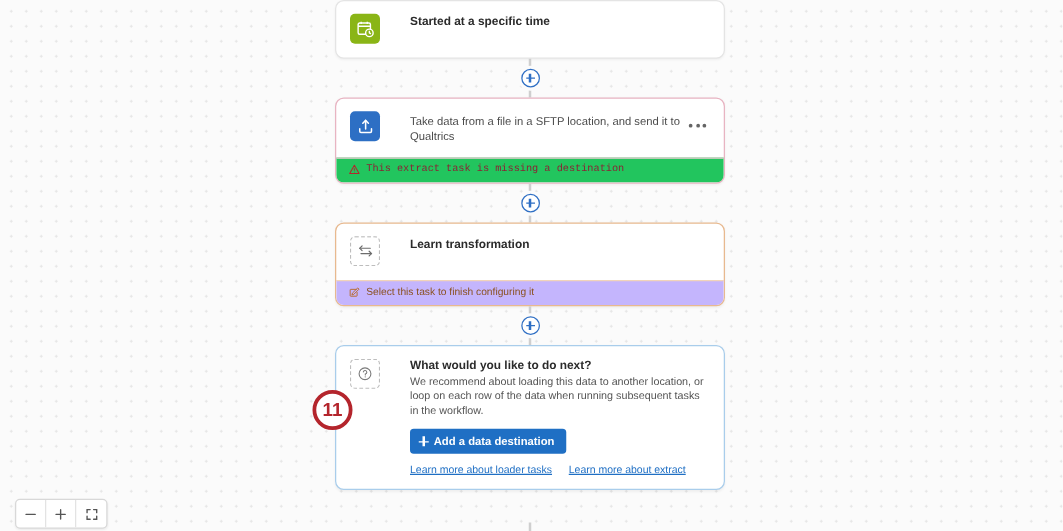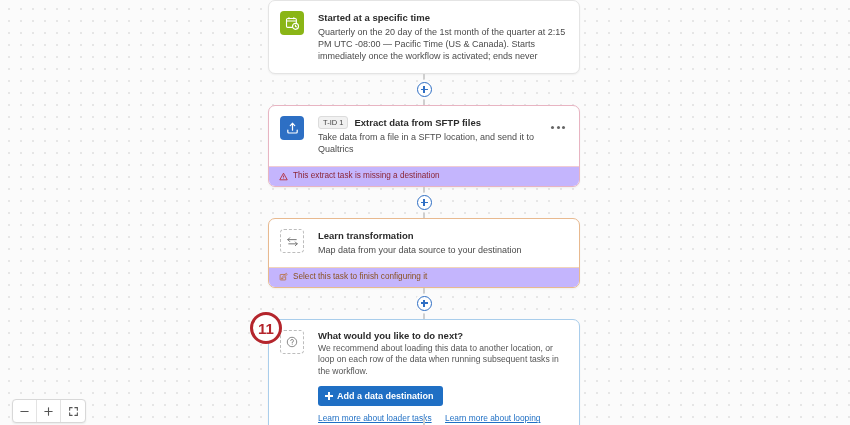--- a/index.html
+++ b/index.html
@@ -82,21 +82,21 @@
     position: relative;
   }
   .card.trigger   { border-color: #e4e4e4; }
   .card.extract   { border-color: #e8b4c2; }
   .card.transform { border-color: #e8b98f; }
   .card.next      { border-color: #a9cdeb; }
 
   .card-body {
     display: flex;
     padding: 10px 11px 11px 11px;
-    gap: 14px;
+    gap: 24px;
   }
 
   .card-title {
     font-size: 9.5px;
     font-weight: bold;
     color: #2b2b2b;
     line-height: 13px;
     display: flex;
     align-items: center;
     gap: 6px;
@@ -139,21 +139,21 @@
   
   .card-footer {
     display: flex;
     align-items: center;
     gap: 5px;
     padding: 4px 10px 5px 10px;
     font-size: 8.2px;
     line-height: 10px;
     border-top: 1px solid transparent;
   }
-  .footer-error { background: #c4b5fd; color: #8a2435; border-top-color: #f0cbd4; }
+  .footer-error { background: #22c55e; color: #8a2435; border-top-color: #f0cbd4; font-family: Liberation Mono, monospace; }
   .footer-warn  { background: #c4b5fd; color: #8a5120; border-top-color: #f1d4ba; }
 
   
   .dots {
     position: absolute;
     top: 20px; right: 14px;
     display: flex; gap: 2.5px;
   }
   .dots i { width: 3px; height: 3px; border-radius: 50%; background: #656565; display: block; }
 
@@ -245,21 +245,20 @@
             <line x1="4.2" y1="1.4" x2="4.2" y2="3.5"></line>
             <line x1="9.4" y1="1.4" x2="9.4" y2="3.5"></line>
             <circle cx="11.2" cy="11" r="3.2" fill="#8ab516"></circle>
             <polyline points="11.2,9.2 11.2,11 12.5,11.8"></polyline>
           </svg>
         </div>
         <div>
           <div class="card-title">
             <span>Started at a specific time</span>
           </div>
-          <div class="card-desc">Quarterly on the 20 day of the 1st month of the quarter at 2:15 PM UTC -08:00 — Pacific Time (US &amp; Canada). Starts immediately once the workflow is activated; ends never</div>
         </div>
       </div>
     </div>
 
     <div class="connector">
       <div class="line"></div>
       <div class="plus"></div>
     </div>
 
     <div class="card extract">
@@ -270,24 +269,20 @@
         </div>
       <div class="card-body">
         <div class="sq-icon blue">
           <svg width="15" height="15" viewBox="0 0 16 16" fill="none" stroke="#ffffff" stroke-width="1.3" stroke-linecap="round">
             <path d="M8 9.8 V2.6"></path>
             <polyline points="5.6,4.9 8,2.5 10.4,4.9"></polyline>
             <path d="M3 9.6 v2.2 a1 1 0 0 0 1 1 h8 a1 1 0 0 0 1 -1 V9.6"></path>
           </svg>
         </div>
         <div>
-          <div class="card-title">
-            <span class="tid-badge">T-ID 1</span>
-            <span>Extract data from SFTP files</span>
-          </div>
           <div class="card-desc">Take data from a file in a SFTP location, and send it to Qualtrics</div>
         </div>
       </div>
       <div class="card-footer footer-error">
         <svg width="9" height="9" viewBox="0 0 12 12" fill="none" stroke="#b4252c" stroke-width="1.1">
           <path d="M6 1.6 L11 10.4 H1 Z" stroke-linejoin="round"></path>
           <line x1="6" y1="4.8" x2="6" y2="7.4"></line>
           <circle cx="6" cy="8.8" r=".5" fill="#b4252c" stroke="none"></circle>
         </svg>
         <span>This extract task is missing a destination</span>
@@ -306,21 +301,20 @@
             <line x1="3" y1="6" x2="12" y2="6"></line>
             <polyline points="5,4 3,6 5,8"></polyline>
             <line x1="4" y1="10.5" x2="13" y2="10.5"></line>
             <polyline points="11,8.5 13,10.5 11,12.5"></polyline>
           </svg>
         </div>
         <div>
           <div class="card-title">
             <span>Learn transformation</span>
           </div>
-          <div class="card-desc">Map data from your data source to your destination</div>
         </div>
       </div>
       <div class="card-footer footer-warn">
         <svg width="9" height="9" viewBox="0 0 12 12" fill="none" stroke="#b86a2a" stroke-width="1">
           <path d="M9.6 1.8 L10.9 3.1 L5.3 8.7 L3.4 9.2 L3.9 7.3 Z" stroke-linejoin="round"></path>
           <path d="M8.4 3.3 H2.1 a.6 .6 0 0 0 -.6 .6 V10 a.6 .6 0 0 0 .6 .6 h6.2 a.6 .6 0 0 0 .6-.6 V6.2"></path>
         </svg>
         <span>Select this task to finish configuring it</span>
       </div>
     </div>
@@ -345,21 +339,21 @@
 
           <div class="btn-row">
             <button class="btn">
               <span class="plus-glyph"></span>
               <span>Add a data destination</span>
             </button>
           </div>
 
           <div class="link-row">
             <a class="lnk w1">Learn more about loader tasks</a>
-            <a class="lnk">Learn more about looping</a>
+            <a class="lnk">Learn more about extract</a>
           </div>
         </div>
       </div>
 
     </div>
 
     <div class="tail-line"></div>
   </div>
 
   <div class="step-badge">11</div>

